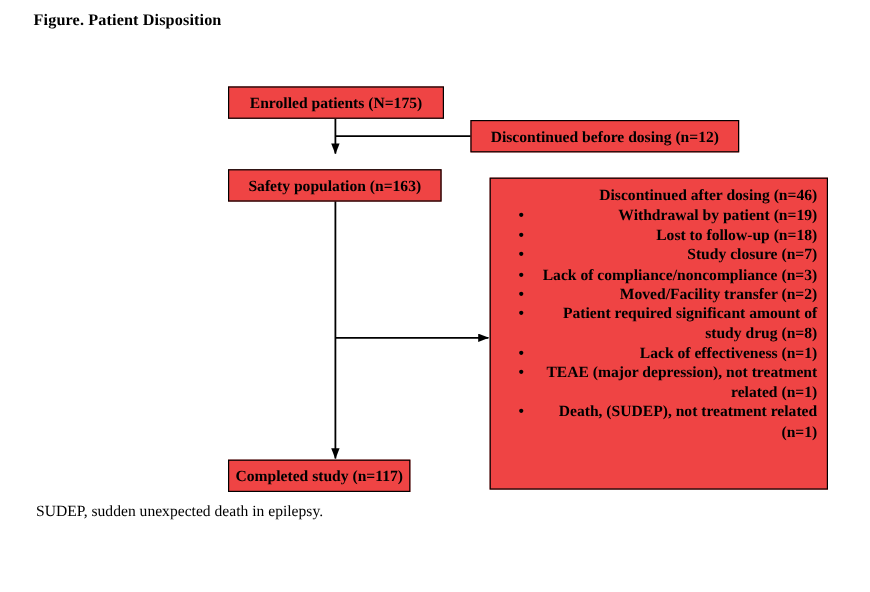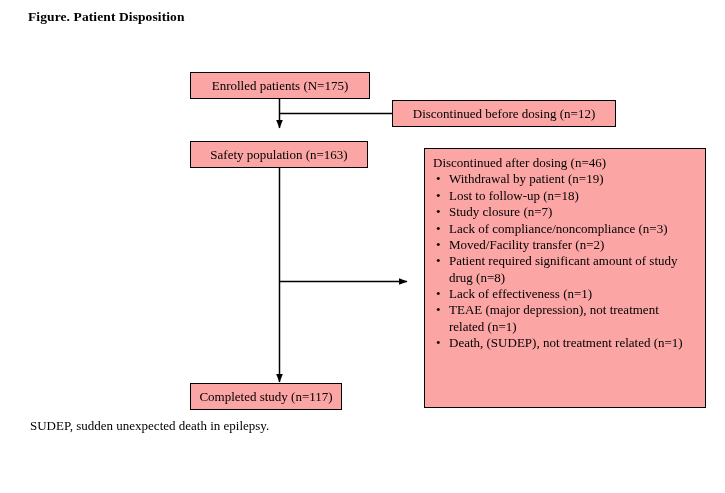--- a/index.html
+++ b/index.html
@@ -36,42 +36,44 @@
     position: absolute;
     left: 30px;
     top: 418px;
     font-size: 13px;
     white-space: nowrap;
   }
   .node {
     position: absolute;
     box-sizing: border-box;
     border: 1.3px solid #000000;
-    background: #fca5a5;
+    background: #ef4444;
     font-size: 13px;
     line-height: 1.18;
+    font-weight: bold;
   }
   .node.centered {
     display: flex;
     align-items: center;
     justify-content: center;
     text-align: center;
     white-space: nowrap;
   }
   #node-enrolled  { left: 190px; top: 72px;  width: 180px; height: 27px; }
   #node-discont-before { left: 392px; top: 100px; width: 224px; height: 27px; }
   #node-safety    { left: 190px; top: 129px; width: 178px; height: 27px; margin-top: 12px; }
   #node-completed { left: 190px; top: 383px; width: 152px; height: 27px; }
 
   #node-discont-after {
-    left: 424px;
+    left: 408px;
     top: 148px;
     width: 282px;
     height: 260px;
-    padding: 6px 8px 4px 8px;
+    padding: 6px 8px 4px 20px;
+    text-align: right;
   }
   .da-heading {
     font-size: 13px;
     line-height: 1.26;
     margin: 0 0 0px 0;
     white-space: nowrap;
   }
   .da-list {
     list-style: none;
     margin: 0;

